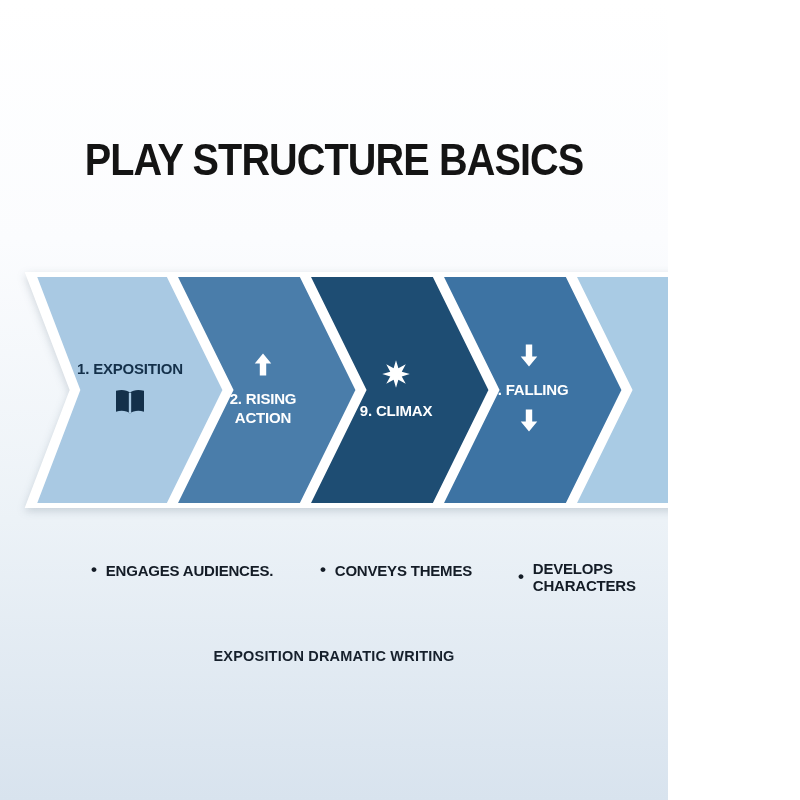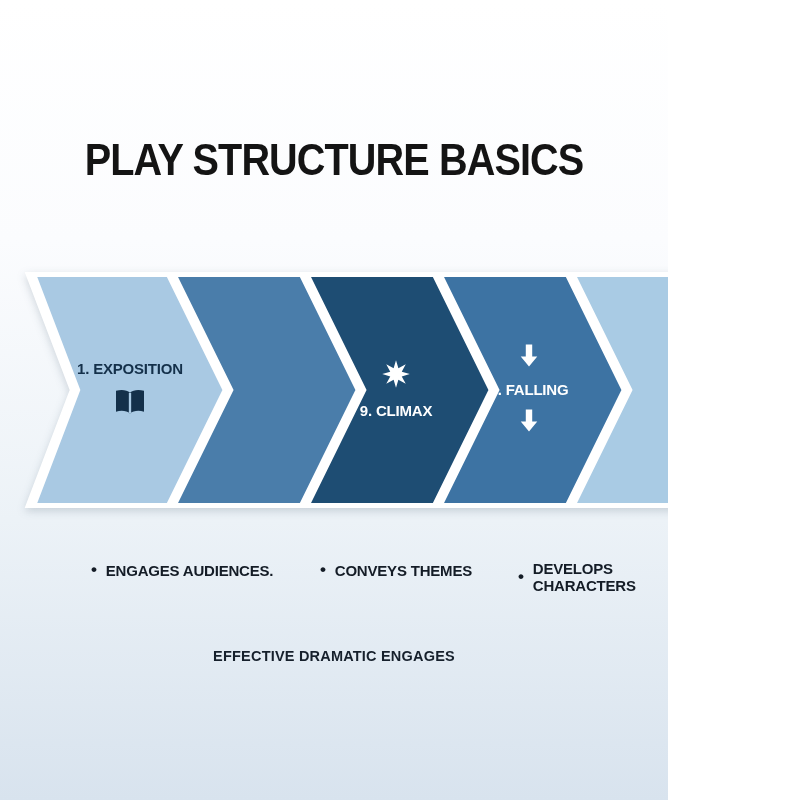--- a/index.html
+++ b/index.html
@@ -57,20 +57,28 @@
   <div class="stage" style="left:55px">
     <div class="stage-label dark-label">1. EXPOSITION</div>
     <span>
       <svg width="38" height="28" viewBox="0 0 24 18">
         <path d="M12 3 C10 1.2 6.5 0.8 3 1.8 L3 15.2 C6.5 14.2 10 14.6 12 16.4 C14 14.6 17.5 14.2 21 15.2 L21 1.8 C17.5 0.8 14 1.2 12 3 Z" fill="#14304a"></path>
         <path d="M12 3.2 L12 16.2" stroke="#a9c9e3" stroke-width="1.5"></path>
       </svg>
     </span>
   </div>
 
+  <div class="stage" style="left:188px">
+    <span>
+      <svg width="22" height="25" viewBox="0 0 24 26">
+        <path d="M12 1 L21 12 L15.5 12 L15.5 25 L8.5 25 L8.5 12 L3 12 Z" fill="#ffffff"></path>
+      </svg>
+    </span>
+    <div class="stage-label light-label narrow">2. RISING ACTION</div>
+  </div>
 
   <div class="stage" style="left:321px">
     <span>
       <svg width="30" height="30" viewBox="0 0 24 24">
         <polygon fill="#ffffff" points="23,12 16.6,13.9 19.8,19.8 13.9,16.6 12,23 10.1,16.6 4.2,19.8 7.4,13.9 1,12 7.4,10.1 4.2,4.2 10.1,7.4 12,1 13.9,7.4 19.8,4.2 16.6,10.1"></polygon>
       </svg>
     </span>
     <div class="stage-label light-label">9. CLIMAX</div>
   </div>
 
@@ -95,15 +103,15 @@
   </div>
   <div class="bullet" style="left:320px">
     <span class="dot"></span>
     <span>CONVEYS THEMES</span>
   </div>
   <div class="bullet" style="left:518px">
     <span class="dot"></span>
     <span>DEVELOPS CHARACTERS</span>
   </div>
 
-  <div class="footer">EFFECTIVE DRAMATIC ENGAGES</div>
+  <div class="footer">EXPOSITION DRAMATIC WRITING</div>
 
 </div>
 
 </body></html>

